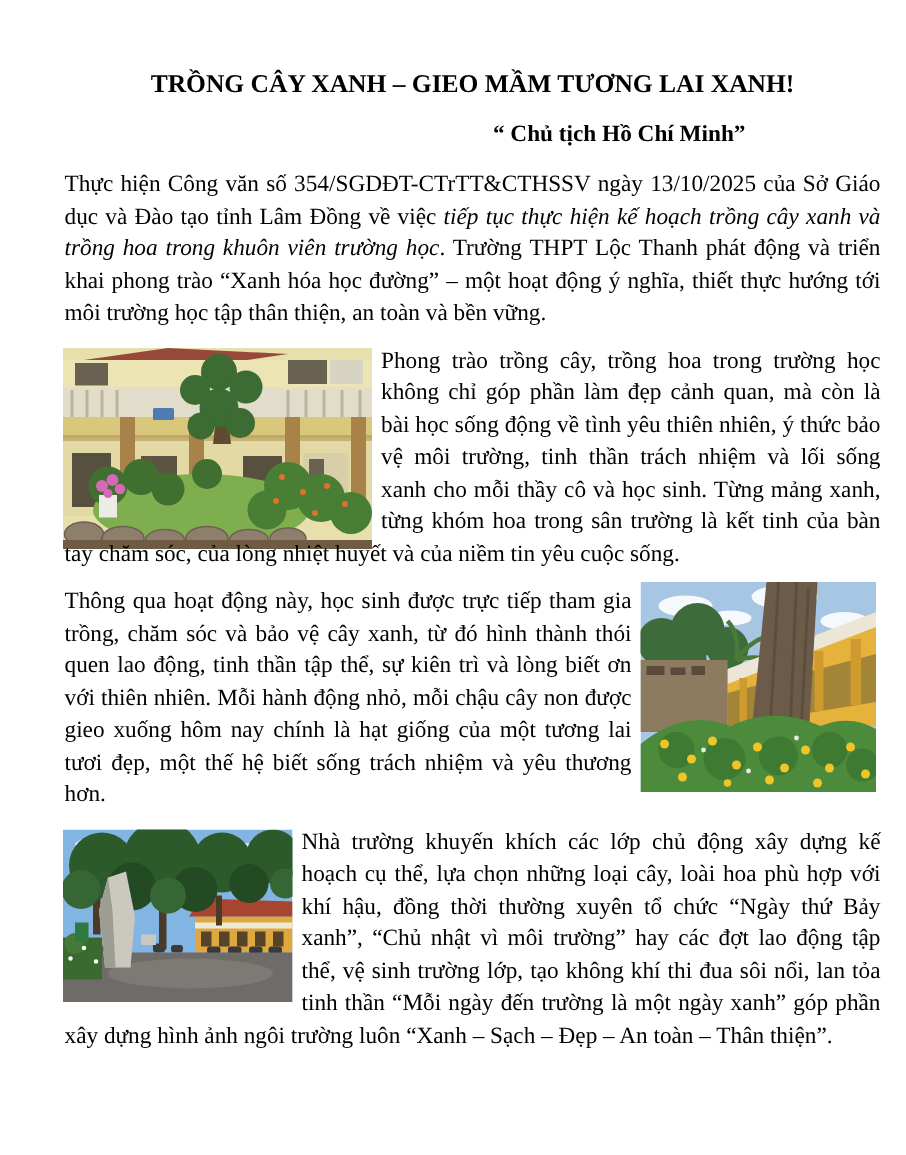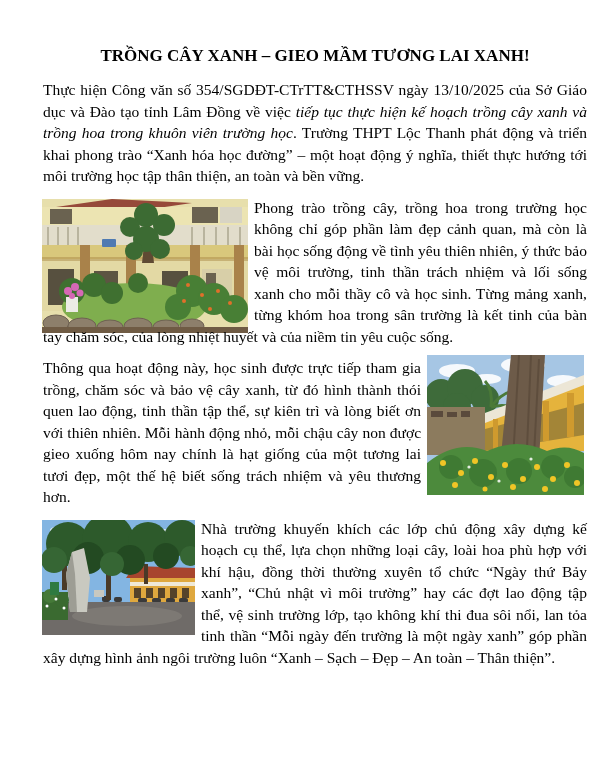--- a/index.html
+++ b/index.html
@@ -38,20 +38,21 @@
   .ph3{float:left;width:153px;height:115px;margin:2px 6px 2px -1px;}
 </style>
 </head>
 <body>
 
 <div class="page">
 
   <h1 class="title">TRỒNG CÂY XANH – GIEO MẦM TƯƠNG LAI XANH!</h1>
 
 
+  <p class="attrib">“ Chủ tịch Hồ Chí Minh”</p>
 
   <p class="para"><span>Thực hiện Công văn số </span><span class="b">354/SGDĐT-CTrTT&amp;CTHSSV</span><span> ngày </span><span class="b">13/10/2025</span><span> của </span><span class="b">Sở Giáo dục và Đào tạo tỉnh Lâm Đồng</span><span> về việc </span><span class="i">tiếp tục thực hiện kế hoạch trồng cây xanh và trồng hoa trong khuôn viên trường học</span><span>. Trường THPT Lộc Thanh phát động và triển khai phong trào </span><span class="b">“Xanh hóa học đường”</span><span> – một hoạt động ý nghĩa, thiết thực hướng tới </span><span class="b">môi trường học tập thân thiện, an toàn và bền vững</span><span>.</span></p>
 
   <p class="para"><span class="photo ph1">
         <svg width="206" height="134" viewBox="0 0 206 134" xmlns="http://www.w3.org/2000/svg">
       <rect width="206" height="134" fill="#e7dfac"></rect>
       <polygon points="0,10 70,0 150,4 0,26" fill="#96493a"></polygon>
       <rect x="0" y="8" width="206" height="20" fill="#ece4b2"></rect>
       <rect x="8" y="10" width="22" height="15" fill="#6a6250"></rect>
       <rect x="150" y="8" width="26" height="16" fill="#6a6250"></rect>

